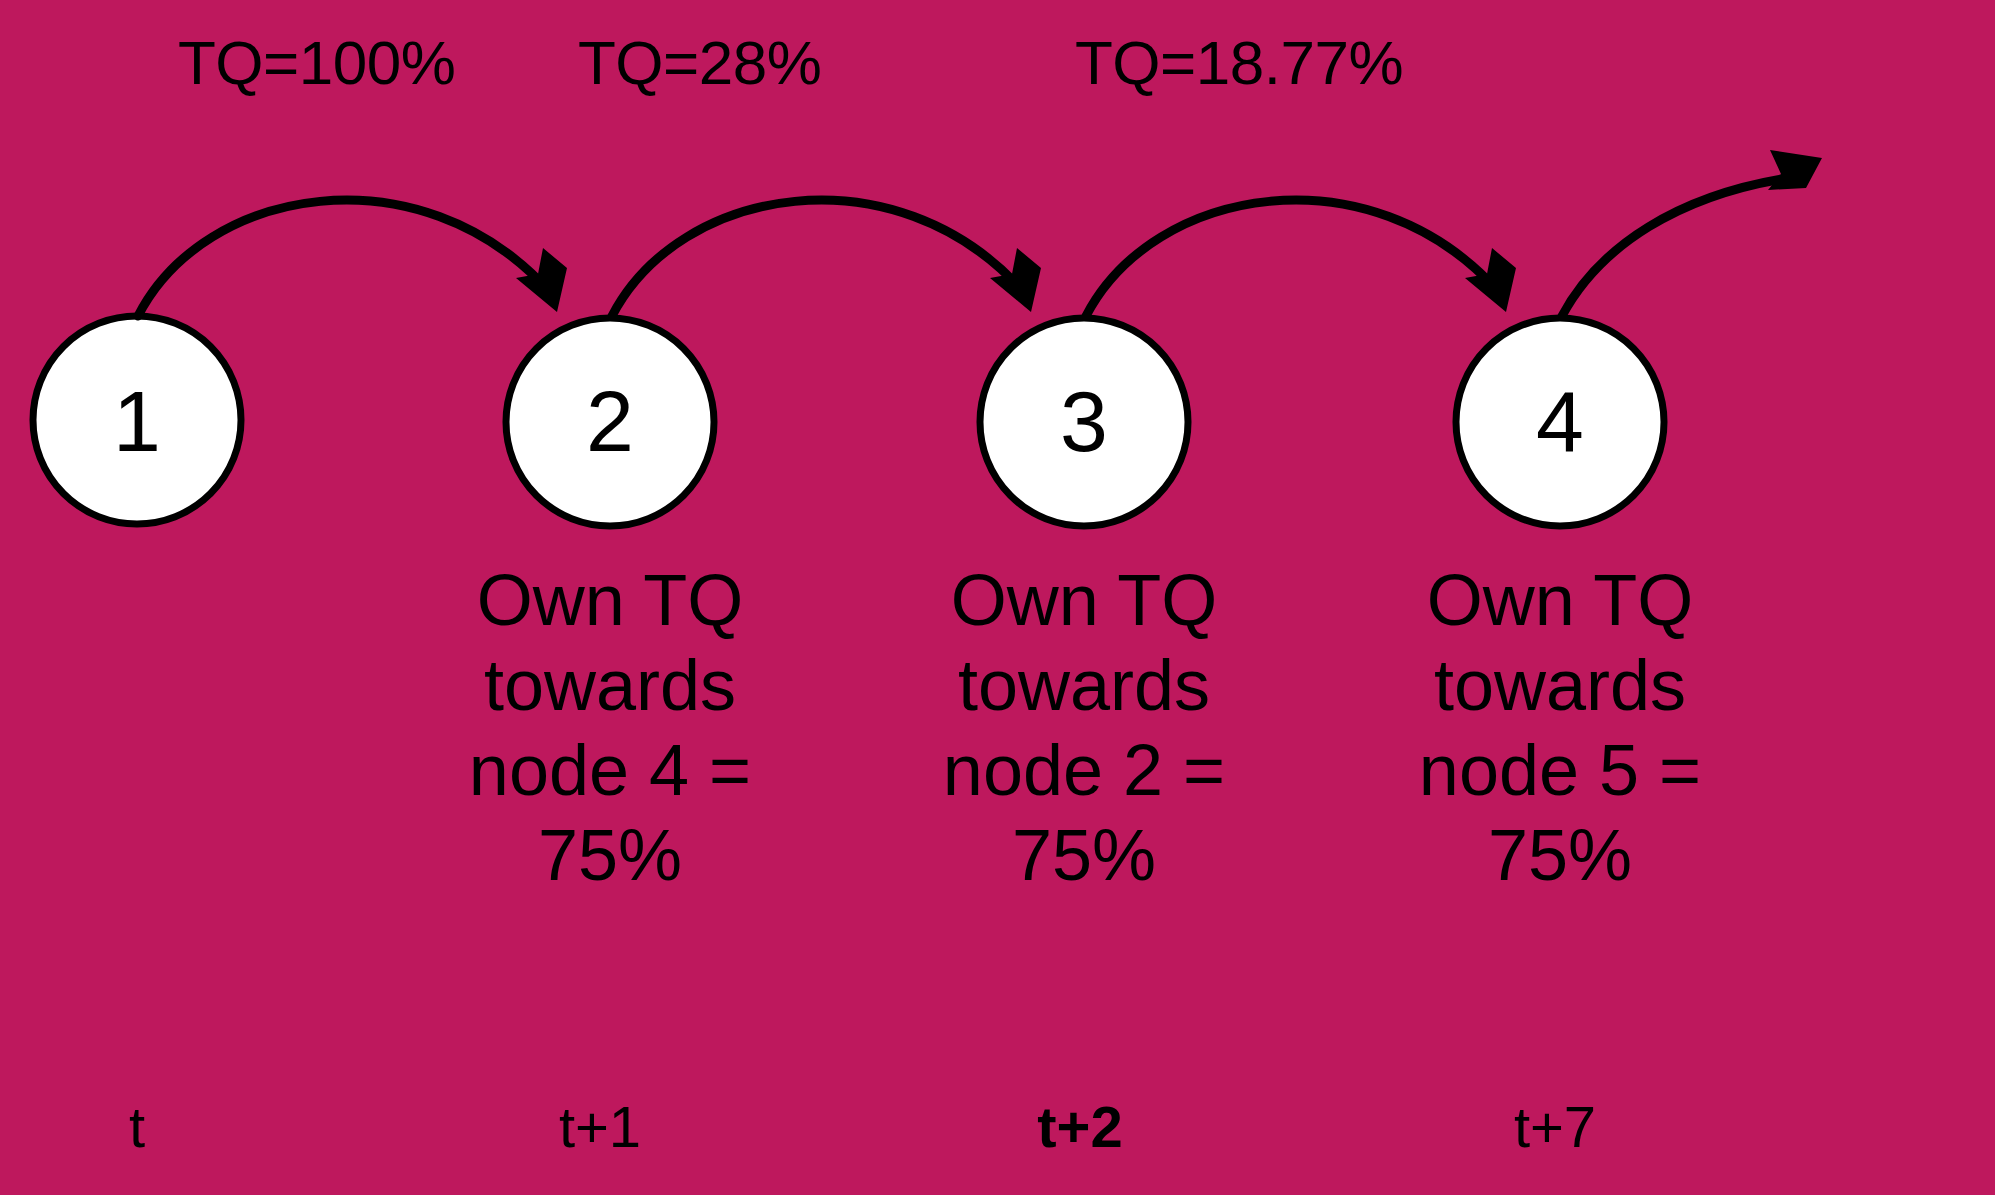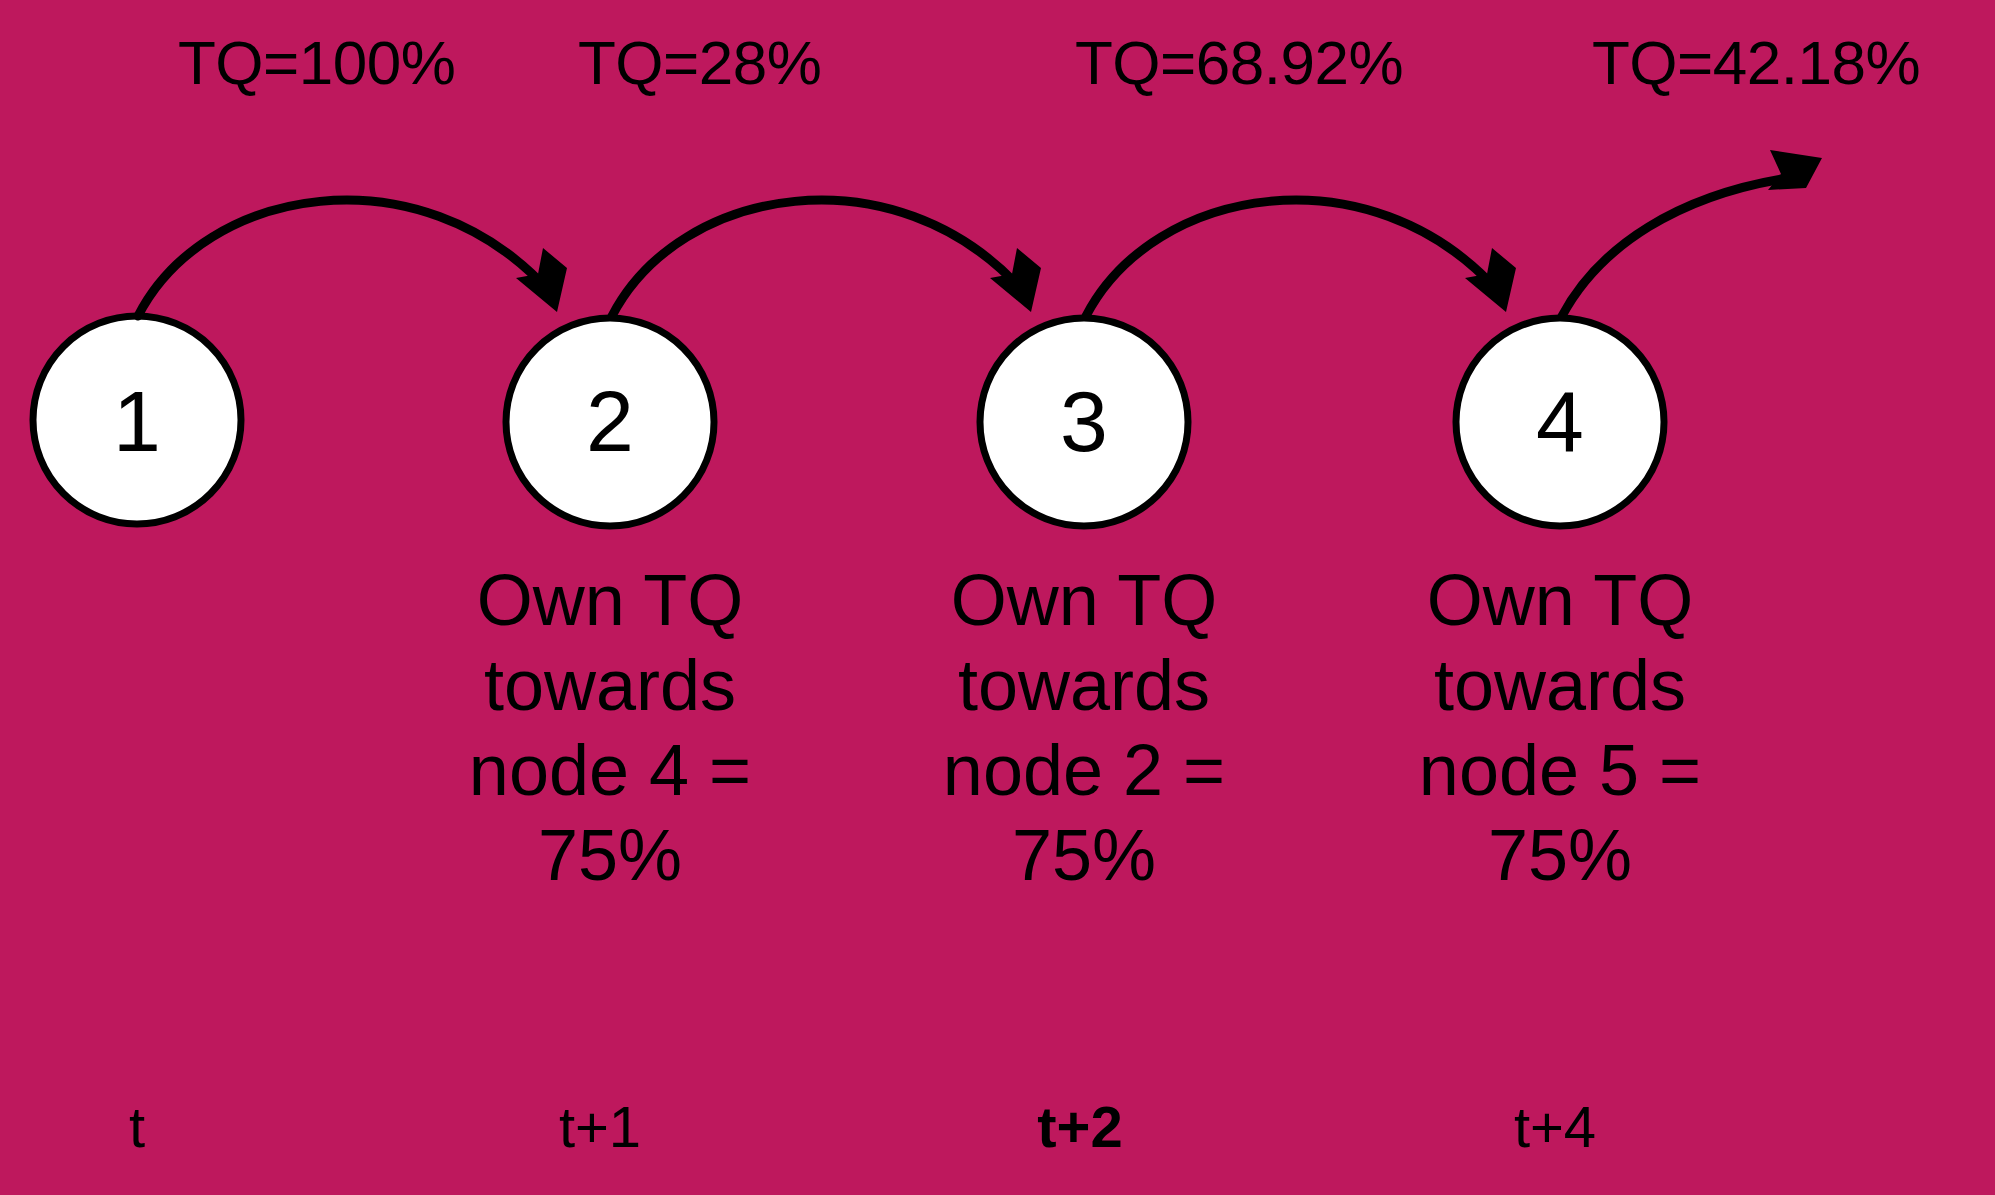--- a/index.html
+++ b/index.html
@@ -88,22 +88,21 @@
 
     <path d="M 1086 316 C 1154 185 1370 150 1497 290" fill="none" stroke="#000000" stroke-width="9" stroke-linecap="round"></path>
     <polygon points="1506,312 1465,278 1487,274 1492,248 1516,268" fill="#000000"></polygon>
 
     <path d="M 1562 316 C 1600 245 1680 195 1788 178" fill="none" stroke="#000000" stroke-width="9" stroke-linecap="round"></path>
     <polygon points="1822,158 1770,150 1781,174 1768,190 1806,188" fill="#000000"></polygon>
   </svg>
 
   <div class="tq-label" style="left:178px; top:32px; width:230px;">TQ=100%</div>
   <div class="tq-label" style="left:578px; top:32px; width:230px;">TQ=28%</div>
-  <div class="tq-label" style="left:1075px; top:32px; width:300px;">TQ=68.92%</div>
-  <div class="tq-label" style="left:1592px; top:32px; width:300px;">TQ=42.18%</div>
+  <div class="tq-label" style="left:1075px; top:32px; width:300px;">TQ=18.77%</div>
 
   <div class="node-number" style="left:77px; top:378px; width:120px;">1</div>
   <div class="node-number" style="left:550px; top:378px; width:120px;">2</div>
   <div class="node-number" style="left:1024px; top:378px; width:120px;">3</div>
   <div class="node-number" style="left:1500px; top:378px; width:120px;">4</div>
 
   <div class="own-tq-block" style="left:450px; top:558px;">
     <span class="ln">Own TQ</span>
     <span class="ln">towards</span>
     <span class="ln">node 4 =</span>
@@ -120,15 +119,15 @@
   <div class="own-tq-block" style="left:1400px; top:558px;">
     <span class="ln">Own TQ</span>
     <span class="ln">towards</span>
     <span class="ln">node 5 =</span>
     <span class="ln">75%</span>
   </div>
 
   <div class="time-label" style="left:17px; top:1098px;">t</div>
   <div class="time-label" style="left:480px; top:1098px;">t+1</div>
   <div class="time-label" style="left:960px; top:1098px;font-weight:bold;">t+2</div>
-  <div class="time-label" style="left:1435px; top:1098px;">t+4</div>
+  <div class="time-label" style="left:1435px; top:1098px;">t+7</div>
 
 </div>
 
 </body></html>

